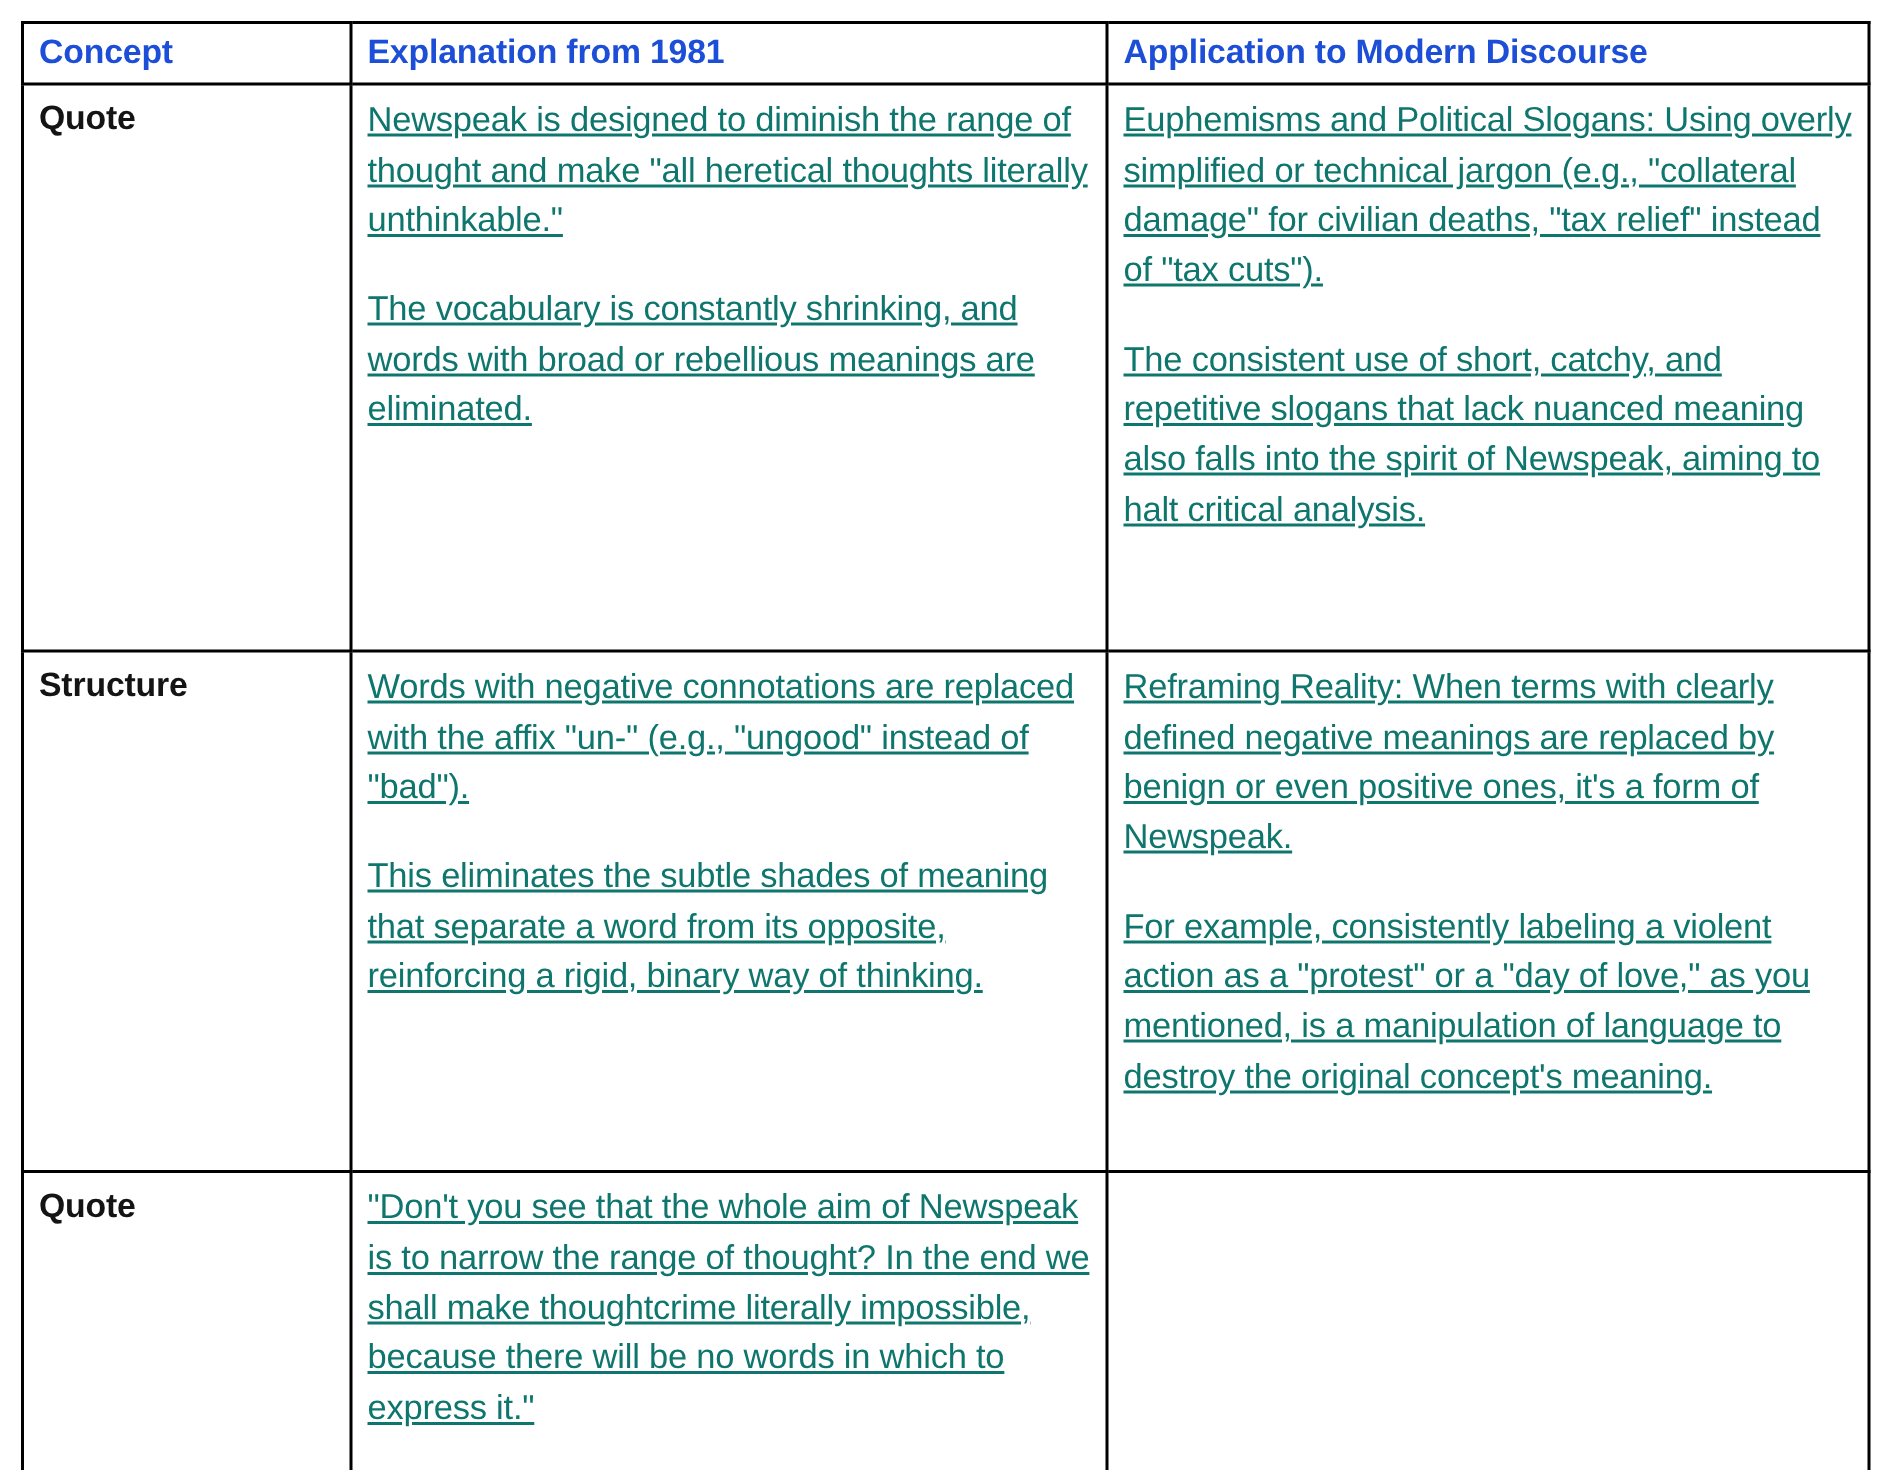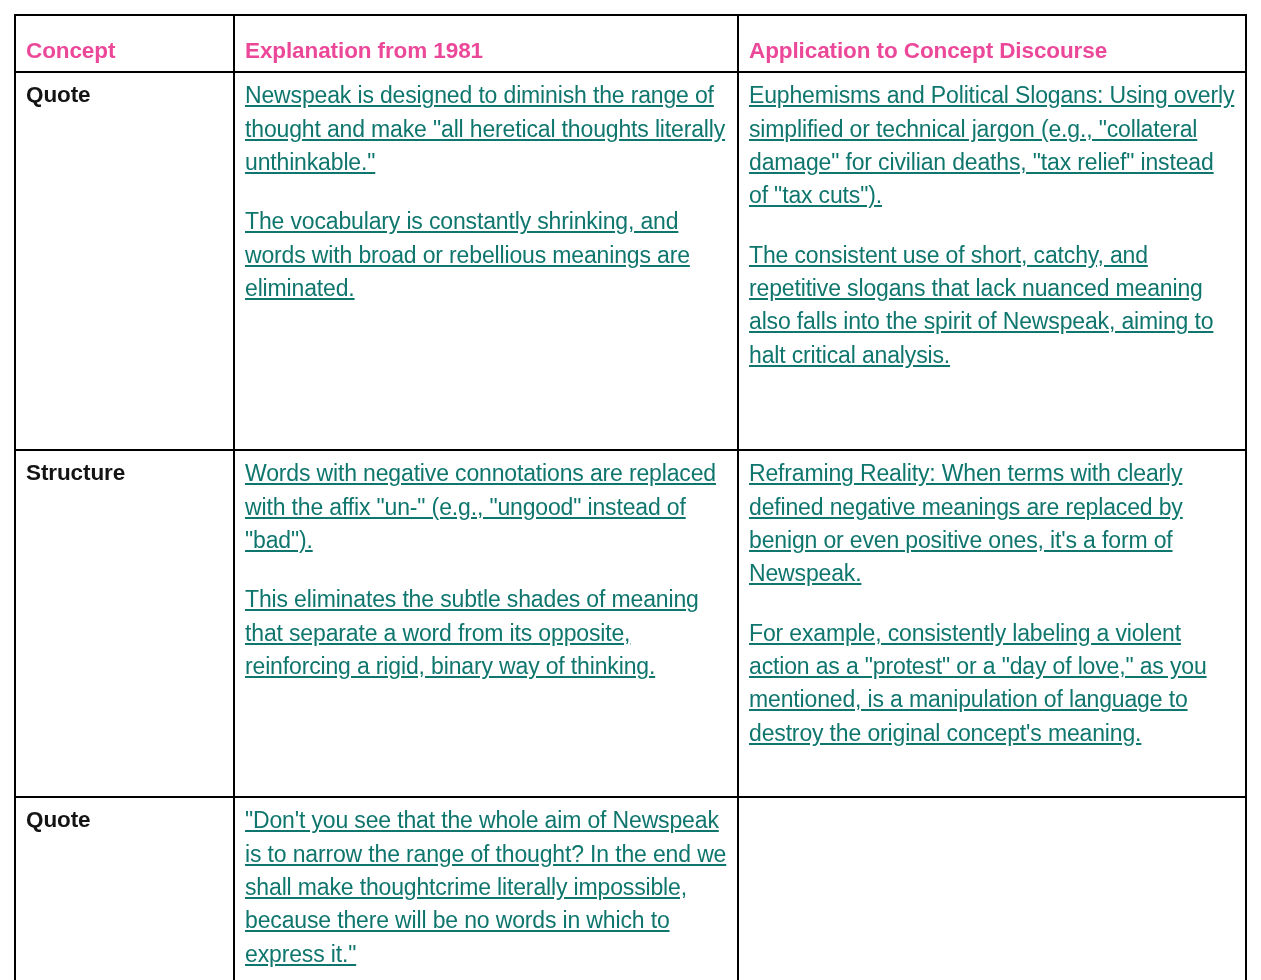--- a/index.html
+++ b/index.html
@@ -39,23 +39,23 @@
   table.concept-table td {
     border: 2px solid #000000;
     vertical-align: top;
     padding: 6px 10px 10px 10px;
     text-align: left;
   }
   table.concept-table thead th {
     font-size: 22.5px;
     font-weight: bold;
     line-height: 1.3;
-    padding-top: 20px;
+    padding-top: 4px;
     padding-bottom: 6px;
-    color: #ec4899;
+    color: #1d4ed8;
     letter-spacing: -0.1px;
     margin-left: 16px;
   }
   td.concept-cell {
     font-size: 22.5px;
     font-weight: bold;
     line-height: 1.45;
     color: #141414;
     letter-spacing: -0.1px;
   }
@@ -85,21 +85,21 @@
     <table class="concept-table">
       <colgroup>
         <col class="c1">
         <col class="c2">
         <col class="c3">
       </colgroup>
       <thead>
         <tr>
           <th>Concept</th>
           <th>Explanation from 1981</th>
-          <th>Application to Concept Discourse</th>
+          <th>Application to Modern Discourse</th>
         </tr>
       </thead>
       <tbody>
         <tr class="row-goal">
           <td class="concept-cell">Quote</td>
           <td class="body-cell">
             <p>Newspeak is designed to diminish the range of thought and make "all heretical thoughts literally unthinkable."</p>
             <p>The vocabulary is constantly shrinking, and words with broad or rebellious meanings are eliminated.</p>
           </td>
           <td class="body-cell">

